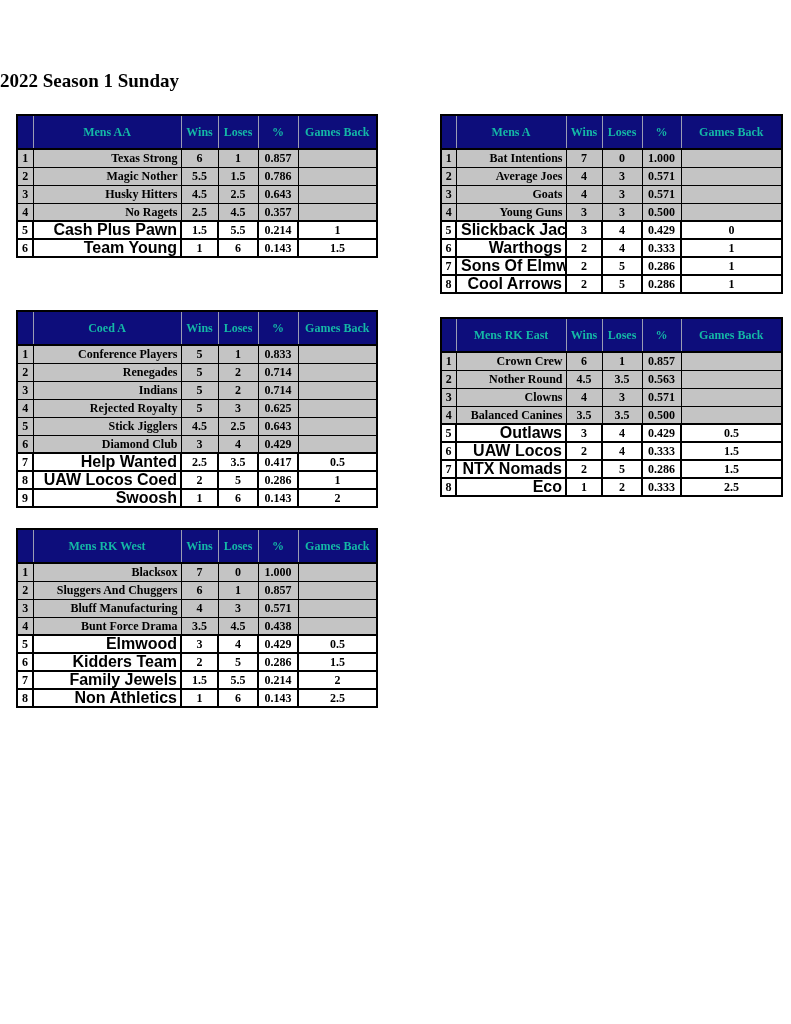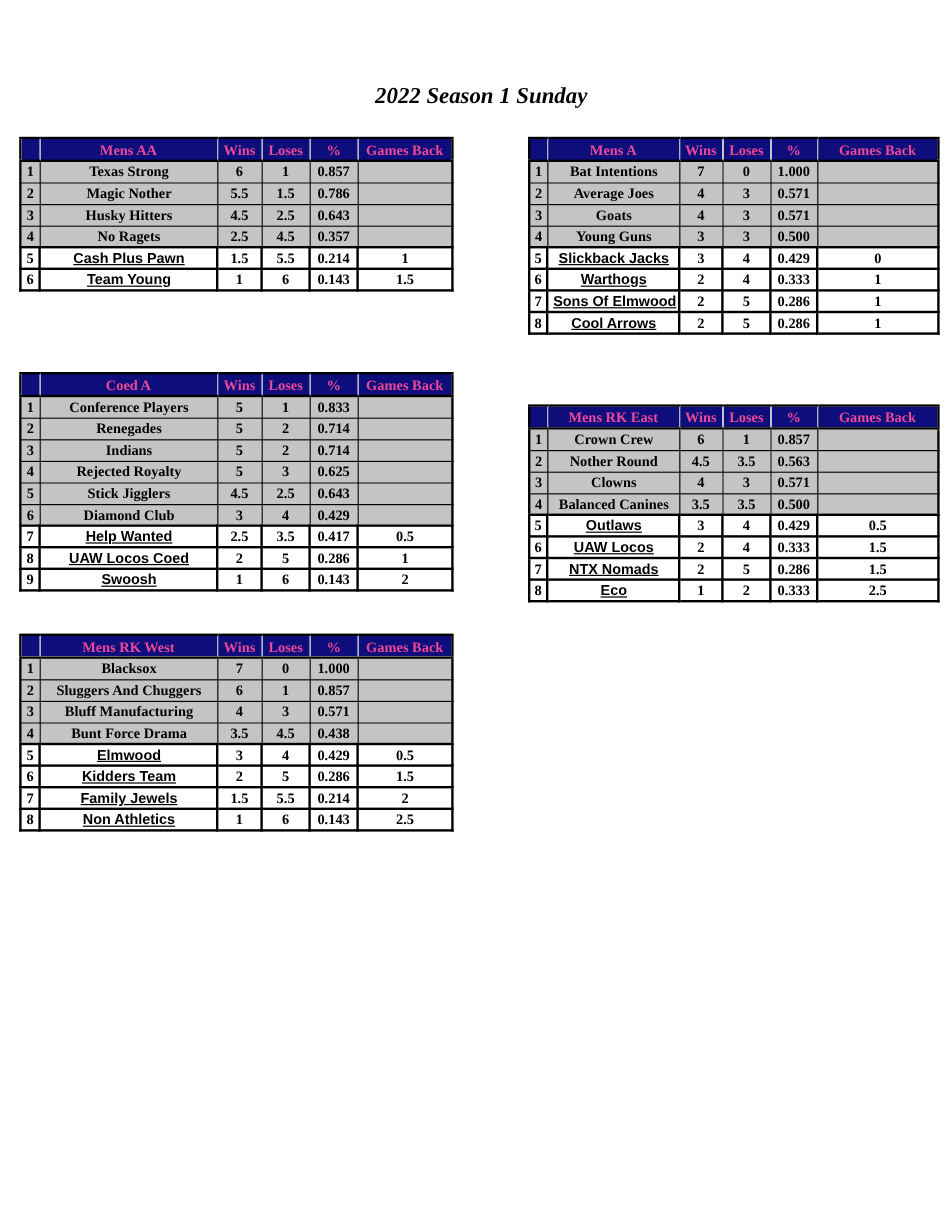--- a/index.html
+++ b/index.html
@@ -7,28 +7,27 @@
   body {
     width: 791px; height: 1024px;
     position: relative;
     background: #ffffff;
     font-family: "Liberation Serif", serif;
     overflow: hidden;
   }
 
   .page-title {
     position: absolute;
-    top: 70px; left: 16px;
+    top: 70px; left: 0;
     width: 770px;
-    text-align: center;
+    text-align: left;
     font-family: "Liberation Serif", serif;
     font-weight: bold;
     font-size: 19px;
     color: #000;
-    font-style: italic;
   }
 
   table.standings {
     position: absolute;
     border-collapse: collapse;
     table-layout: fixed;
     border: 2px solid #000;
   }
 
   .standings th, .standings td {
@@ -37,45 +36,44 @@
     font-size: 12px;
     line-height: 16px;
     height: 18px;
     white-space: nowrap;
     overflow: hidden;
     text-align: center;
   }
 
   .standings thead th {
     background: #0d0d7b;
-    color: #ec4899;
-    height: 19px;
+    color: #14b8a6;
+    height: 34px;
     border-left: 1px solid #9a9cb4;
     border-right: 1px solid #9a9cb4;
     border-top: 2px solid #000;
     border-bottom: 2px solid #000;
   }
 
   .standings tr.upper td {
     background: #c4c4c4;
     border: 1px solid #000;
   }
   .standings tr.lower td {
     background: #ffffff;
     border: 2px solid #000;
   }
 
   .standings td.col-team {
-    text-align: center;
+    text-align: right;
     padding-left: 4px;
   }
   .standings tr.lower td.col-team {
     font-family: "Liberation Sans", sans-serif;
-    font-size: 12px;
-    text-decoration: underline;
+    font-size: 16px;
   }
   .standings td.col-rank { padding: 0 1px; }
 
   
   .left  col.c-rank  { width: 16px; }
   .left  col.c-team  { width: 148px; }
   .left  col.c-wins  { width: 37px; }
   .left  col.c-loses { width: 40px; }
   .left  col.c-pct   { width: 40px; }
   .left  col.c-gb    { width: 79px; }
@@ -86,21 +84,21 @@
   .right col.c-team  { width: 110px; }
   .right col.c-wins  { width: 36px; }
   .right col.c-loses { width: 40px; }
   .right col.c-pct   { width: 39px; }
   .right col.c-gb    { width: 101px; }
   table.right { width: 341px; }
 
   #tbl-mens-aa      { left: 16px;  top: 114px; }
   #tbl-mens-a       { left: 440px; top: 114px; }
   #tbl-coed-a       { left: 16px;  top: 283px; margin-top: 27px; }
-  #tbl-mens-rk-east { left: 440px; top: 337px; }
+  #tbl-mens-rk-east { left: 440px; top: 317px; }
   #tbl-mens-rk-west { left: 16px;  top: 528px; }
 </style>
 </head>
 <body>
 
 <div class="page-title">2022 Season 1 Sunday</div>
 
 <table class="standings left" id="tbl-mens-aa">
   <colgroup>
       <col class="c-rank">

